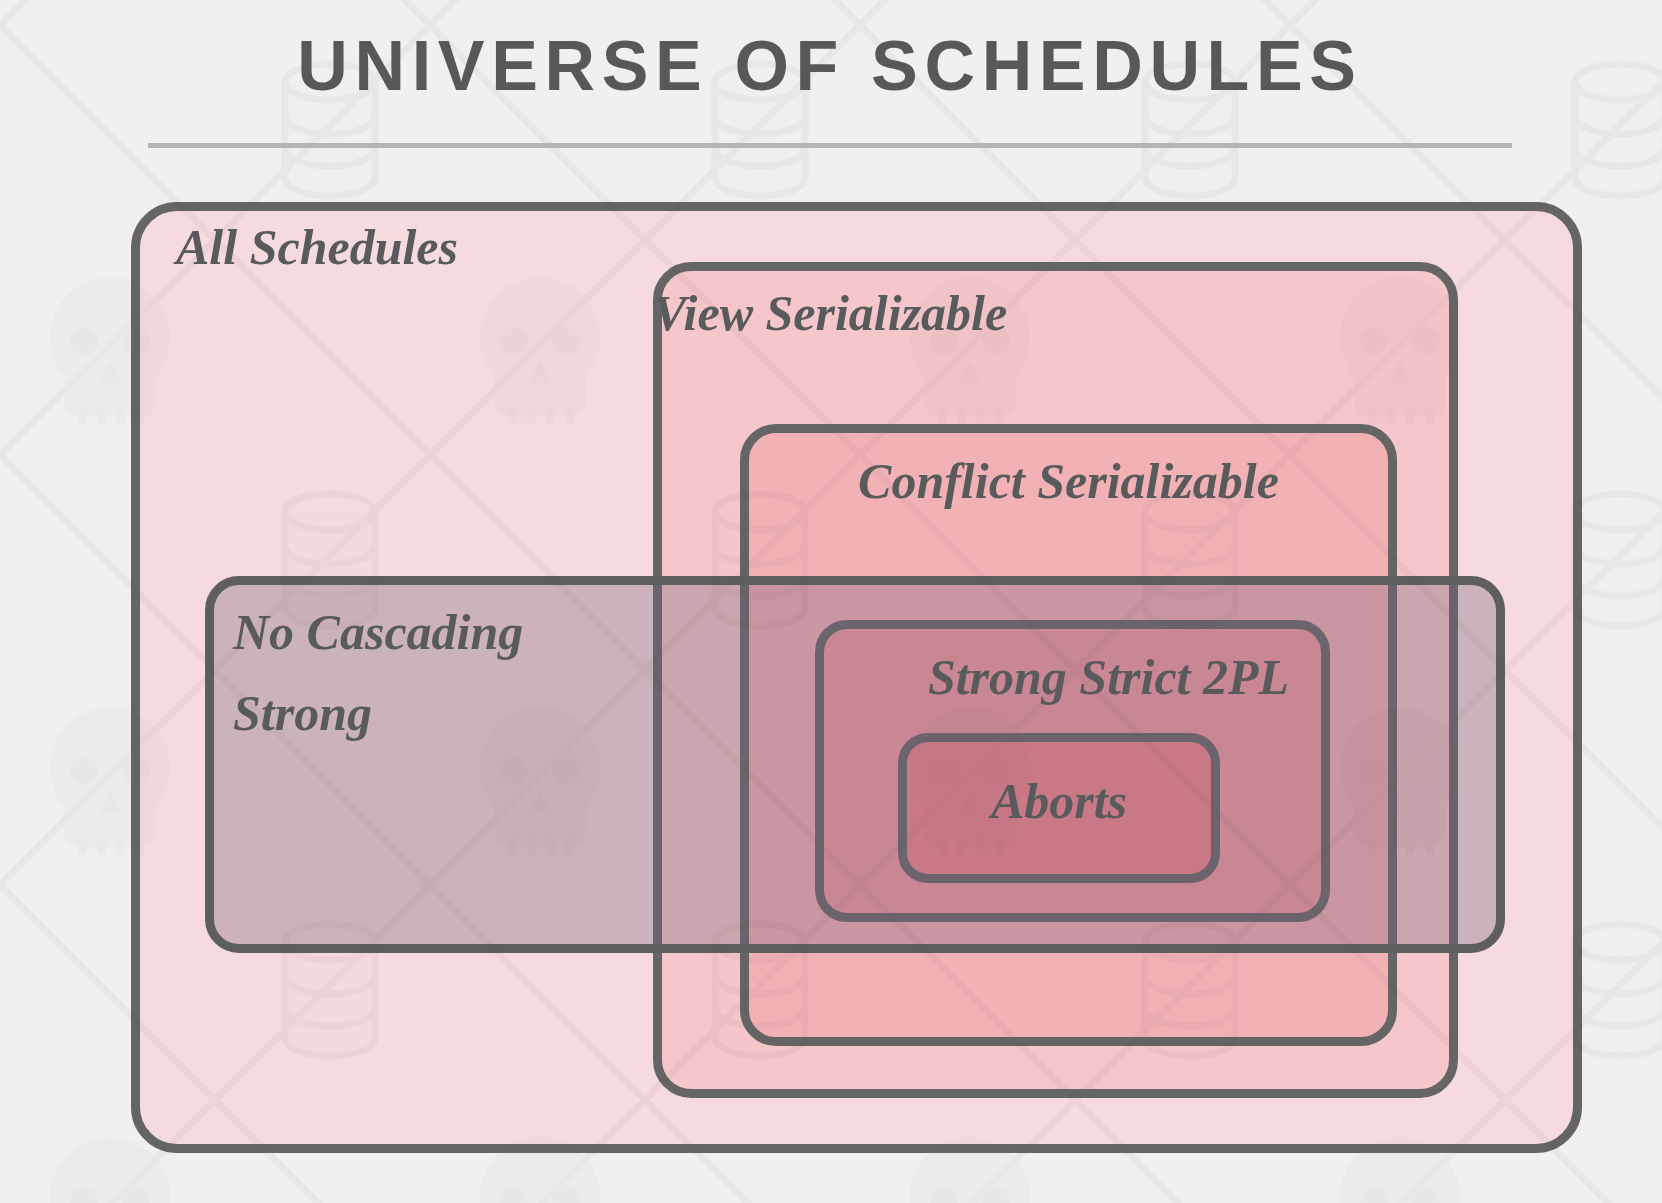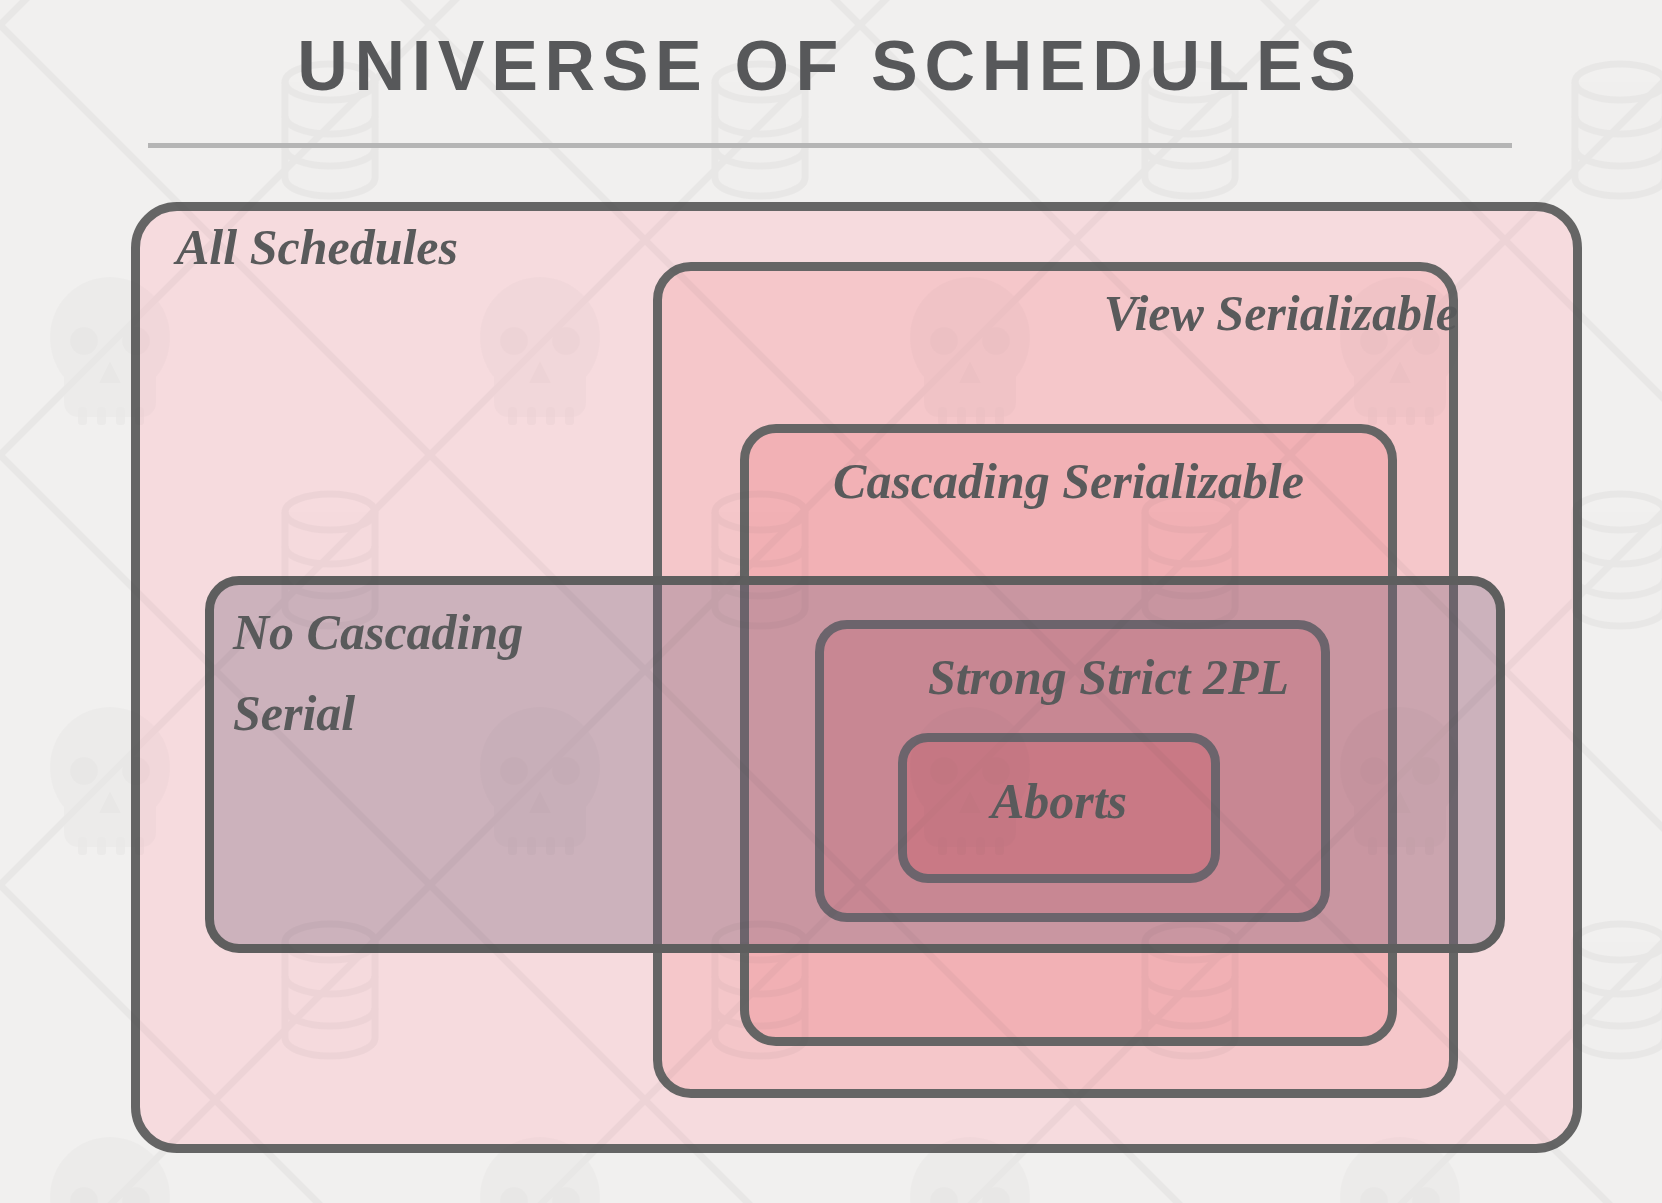--- a/index.html
+++ b/index.html
@@ -34,21 +34,21 @@
               border-color:#5e5e5e;}
 
   
   .set-label{
     position:absolute;z-index:60;
     font-family:"Liberation Serif","DejaVu Serif",serif;
     font-style:italic;font-weight:700;
     font-size:50px;color:#595a5b;white-space:nowrap;
   }
   .lbl-all   {left:176px;top:218px;}
-  .lbl-vs    {left:653px;top:284px;width:805px;text-align:right;font-style:italic;}
+  .lbl-vs    {left:653px;top:284px;width:805px;text-align:left;font-style:italic;}
   .lbl-cs    {left:740px;top:452px;width:657px;text-align:center;}
   .lbl-nca   {left:233px;top:592px;line-height:1.62;white-space:normal;width:420px;}
   .lbl-ss2pl {left:815px;top:648px;width:515px;text-align:center;padding-left:36px;}
   .lbl-serial{left:898px;top:772px;width:322px;text-align:center;}
 
   
   .watermark{
     position:absolute;left:0;top:0;z-index:50;
     opacity:.042;pointer-events:none;
   }
@@ -97,21 +97,21 @@
       </pattern>
     </defs>
     <rect width="1662" height="1203" fill="url(#wm)"></rect>
   </svg>
 
   <div class="page-title">UNIVERSE OF SCHEDULES</div>
   <div class="title-rule"></div>
 
   <div class="set-label lbl-all">All Schedules</div>
   <div class="set-label lbl-vs">View Serializable</div>
-  <div class="set-label lbl-cs">Cascading Serializable</div>
+  <div class="set-label lbl-cs">Conflict Serializable</div>
   <div class="set-label lbl-nca">
     <span>No Cascading</span><br>
-    <span>Serial</span>
+    <span>Strong</span>
   </div>
   <div class="set-label lbl-ss2pl">Strong Strict 2PL</div>
   <div class="set-label lbl-serial">Aborts</div>
 
 </div>
 
 </body></html>

